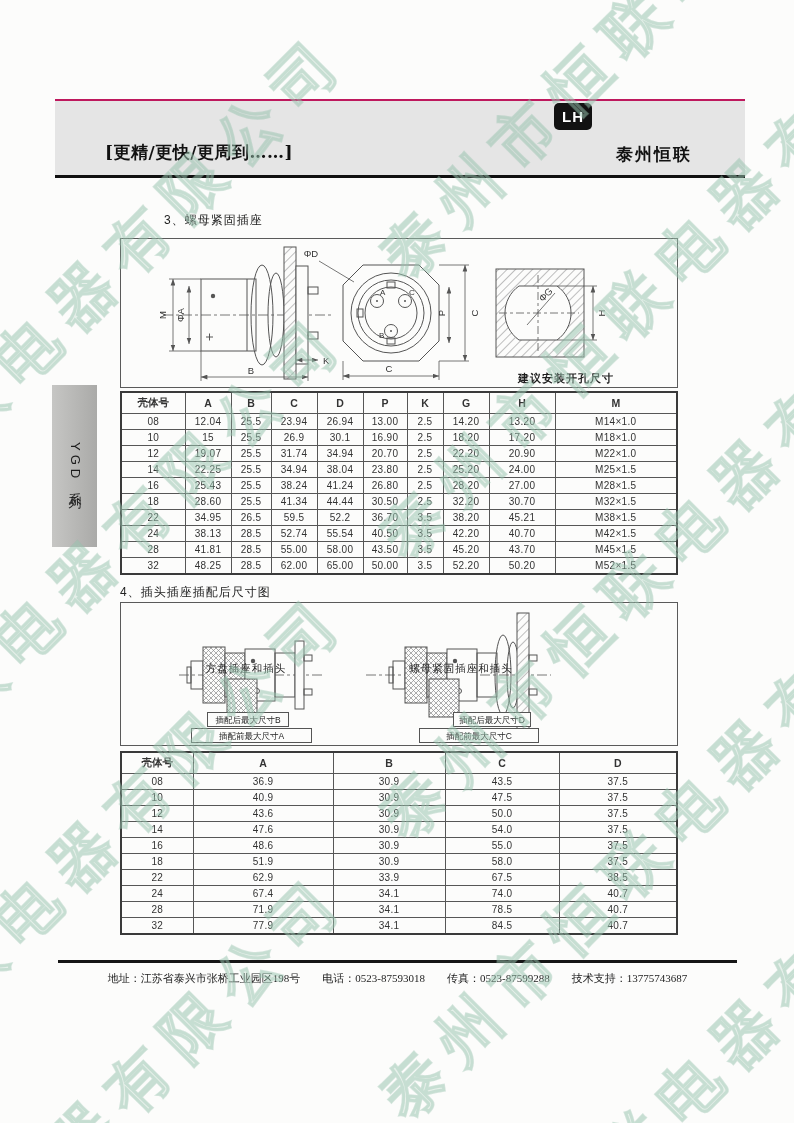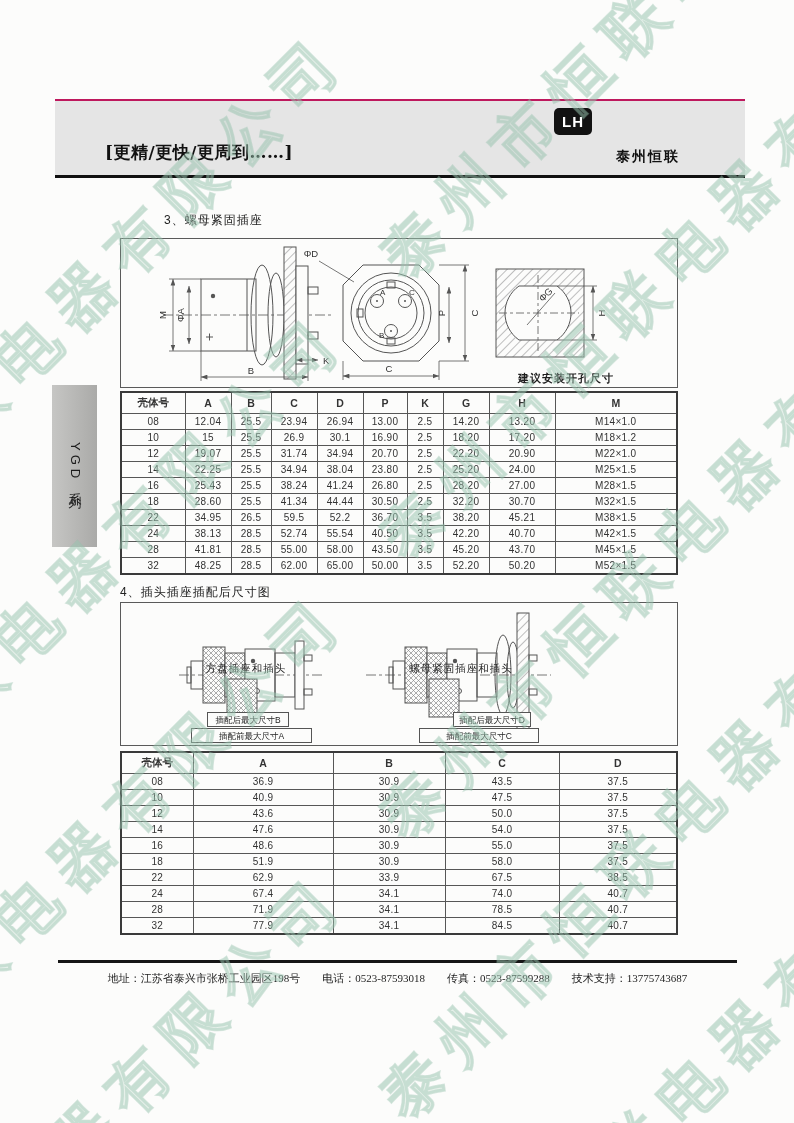--- a/index.html
+++ b/index.html
@@ -9,21 +9,21 @@
   
   .header-band { position:absolute; left:55px; top:99px; width:690px; height:79px;
                  background:#e5e5e5; border-top:2px solid #be185d; border-bottom:3px solid #101010;
                  box-sizing:border-box; }
   .tagline { position:absolute; left:50px; bottom:11px; font-family:"DejaVu Serif","Liberation Serif",serif;
              font-weight:bold; font-size:17px; letter-spacing:0.5px; color:#111; }
   .logo { position:absolute; left:499px; bottom:9px; display:flex; align-items:flex-start; gap:24px; }
   .logo-mark { width:38px; height:27px; background:#121212; border-radius:5px; color:#fff;
                font-weight:bold; font-size:15px; display:flex; align-items:center; justify-content:center;
                letter-spacing:1px; }
-  .brand { font-size:14px; font-weight:bold; letter-spacing:2px; color:#111;margin-top:40px; }
+  .brand { font-size:17px; font-weight:bold; letter-spacing:2px; color:#111;margin-top:40px; }
 
   
   .side-tab { position:absolute; left:52px; top:385px; width:45px; height:162px;
               background:linear-gradient(90deg,#c6c6c4,#aaaaa8); display:flex; align-items:center; justify-content:center; }
   .side-tab span { writing-mode:vertical-rl; font-size:13px; letter-spacing:4px; color:#1c1c1c; }
 
   
   .sec-title { position:absolute; left:120px; font-size:12px; letter-spacing:1px; color:#222; }
   #sec3-title { top:212px;margin-left:44px; }
   #sec4-title { top:584px; }
@@ -216,21 +216,21 @@
         <tr>
           <td>10</td>
           <td>15</td>
           <td>25.5</td>
           <td>26.9</td>
           <td>30.1</td>
           <td>16.90</td>
           <td>2.5</td>
           <td>18.20</td>
           <td>17.20</td>
-          <td>M18×1.2</td>
+          <td>M18×1.0</td>
         </tr>
         <tr>
           <td>12</td>
           <td>19.07</td>
           <td>25.5</td>
           <td>31.74</td>
           <td>34.94</td>
           <td>20.70</td>
           <td>2.5</td>
           <td>22.20</td>

